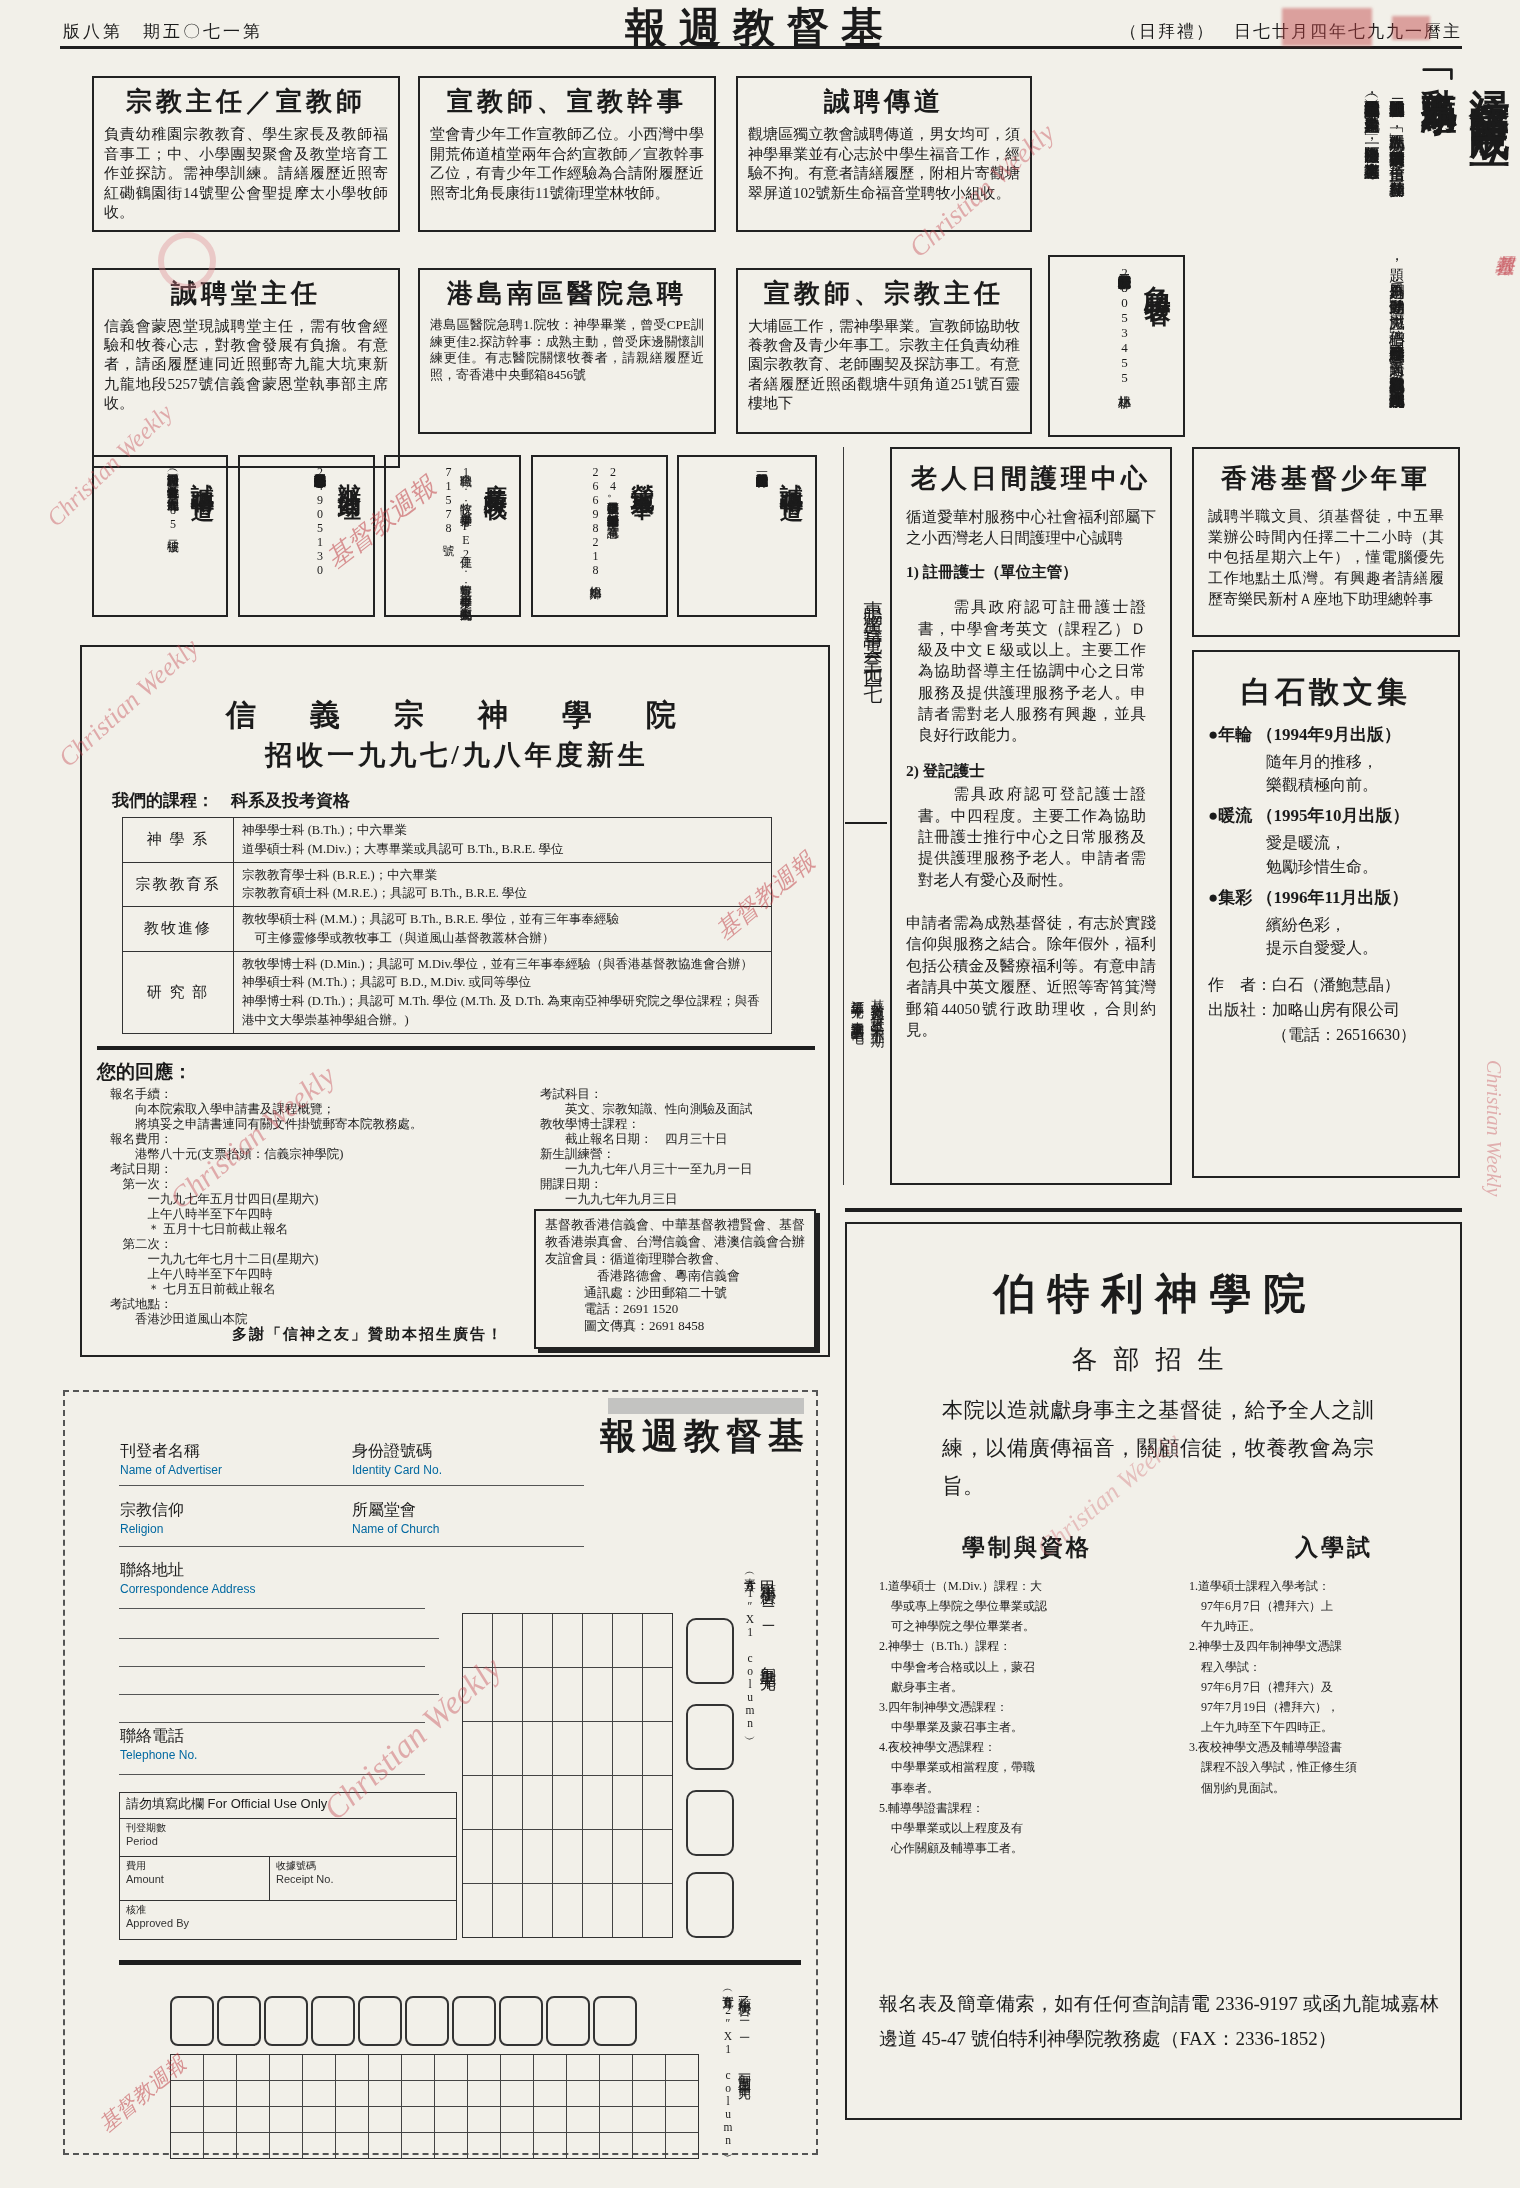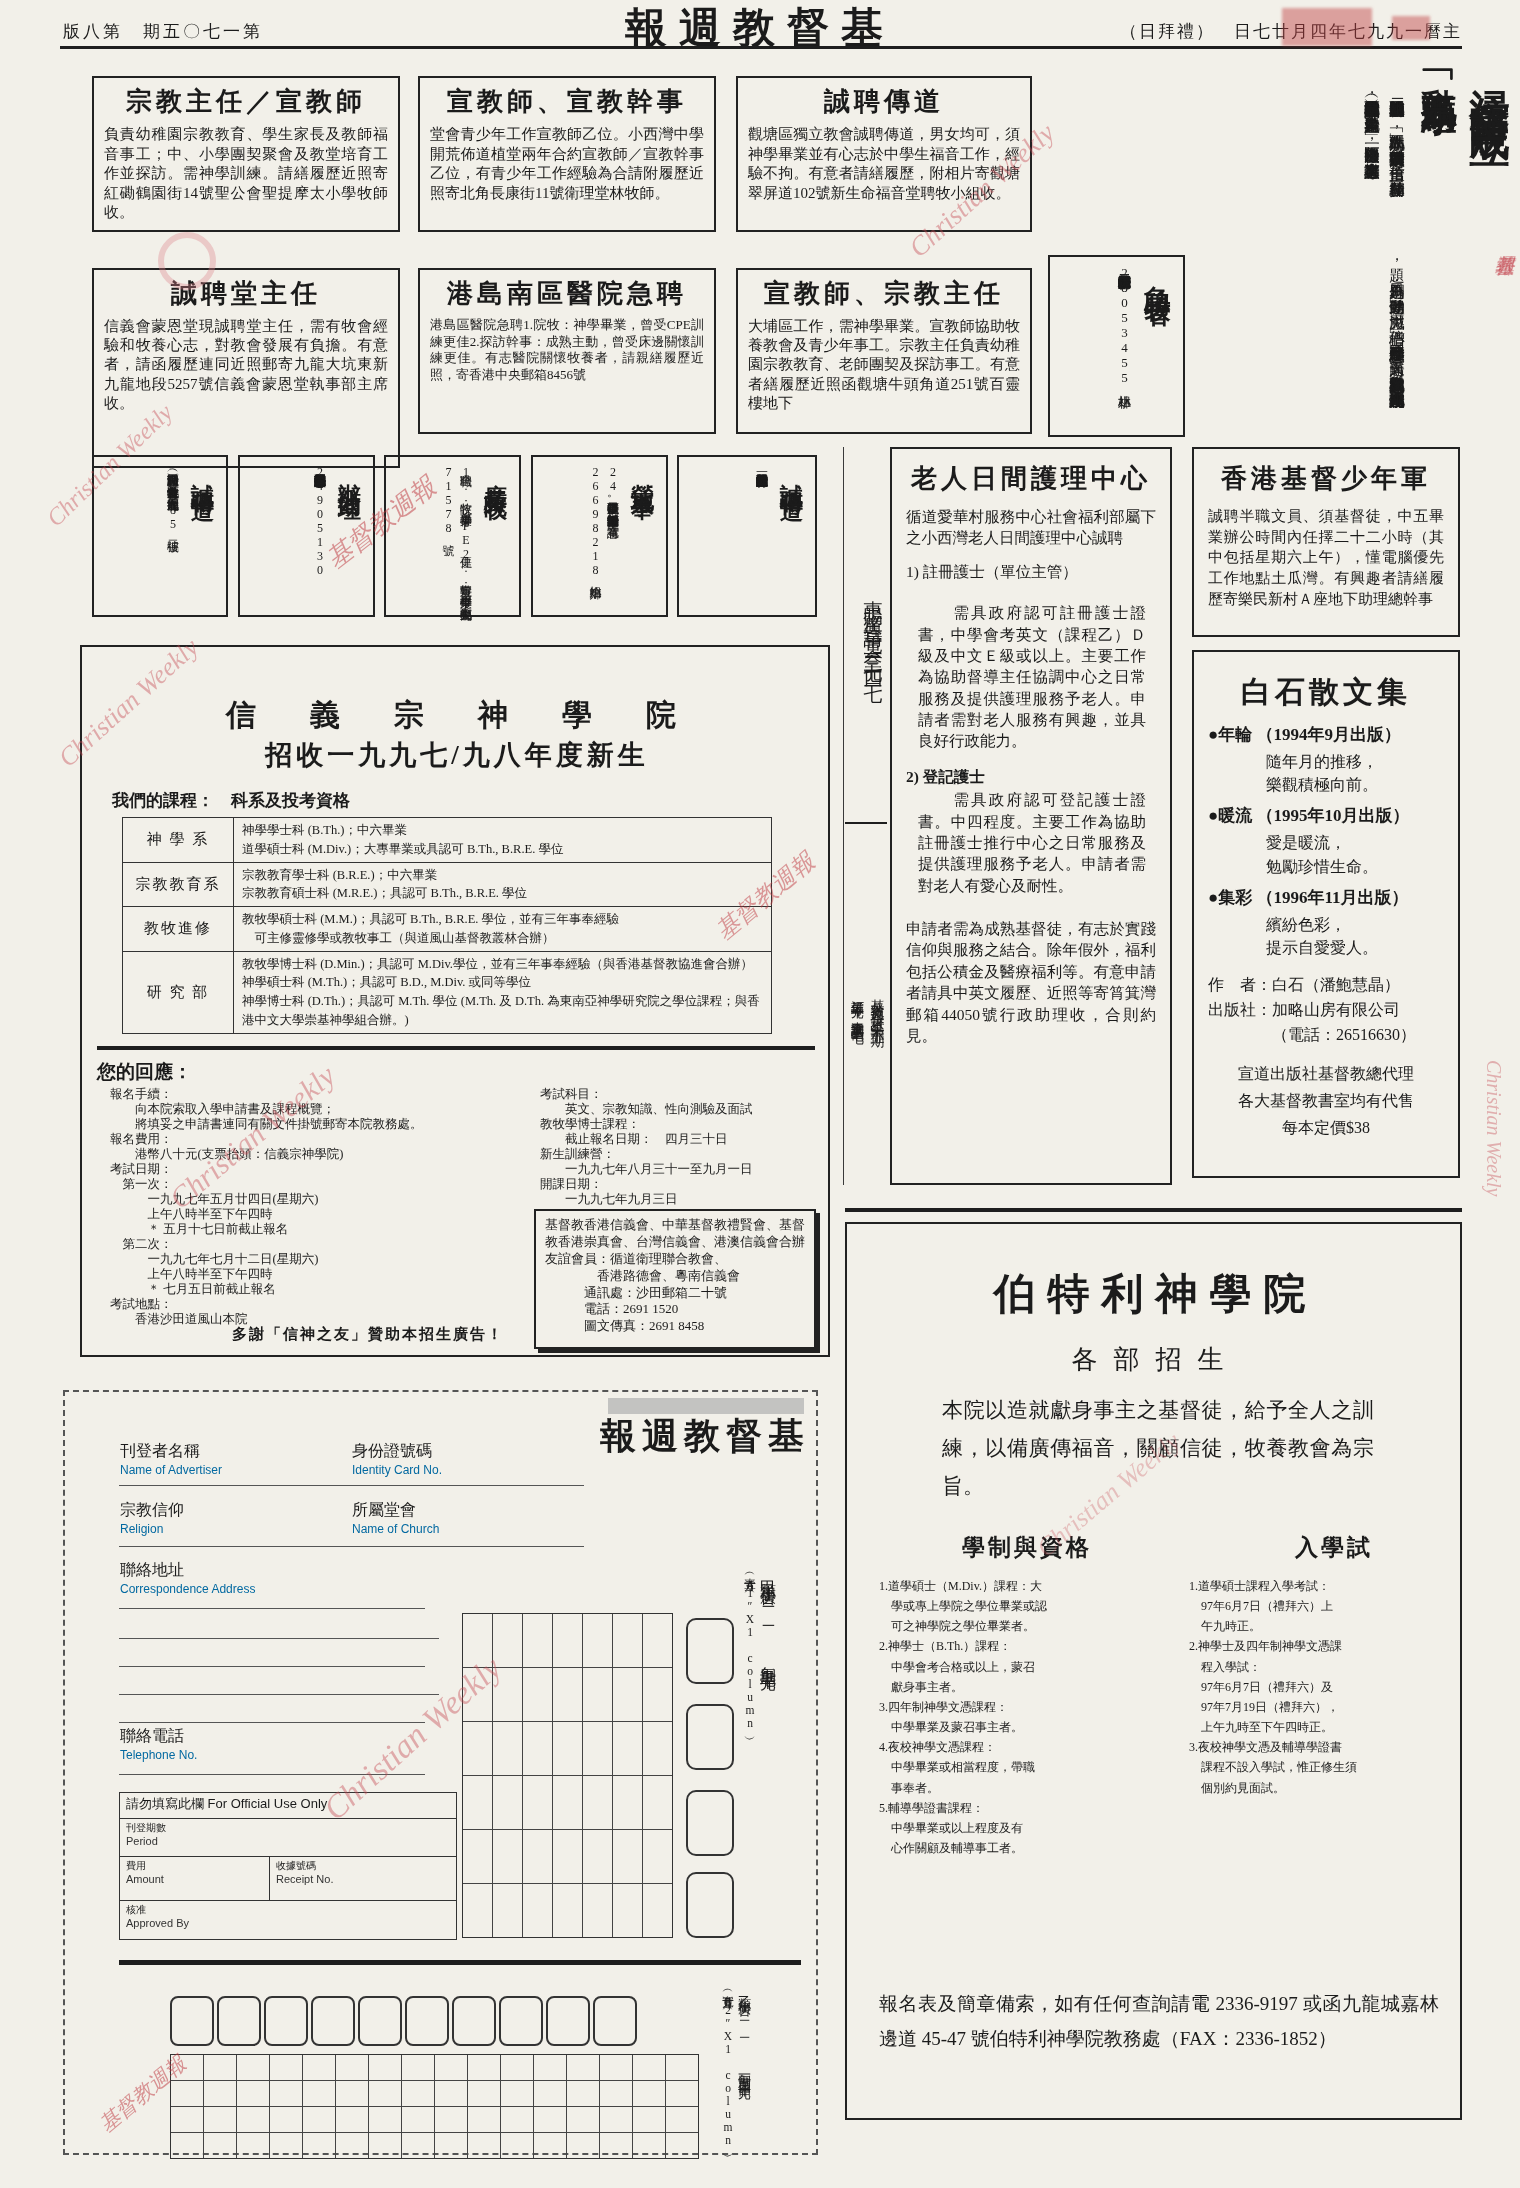--- a/index.html
+++ b/index.html
@@ -171,21 +171,21 @@
 
   <div class="vrule" style="left:843px;top:447px;width:1px;height:738px"></div>
   <div class="strip" style="left:850px;top:450px;width:36px;height:368px;font-size:19px;letter-spacing:7px">惠賜廣告請電二叁三七四一七一</div>
   <div class="hrule" style="left:845px;top:822px;width:42px;height:2px"></div>
   <div class="strip" style="left:866px;top:832px;width:20px;height:348px;font-size:14px;letter-spacing:3px">基督教週報合訂本第六十五期</div>
   <div class="strip" style="left:846px;top:832px;width:20px;height:348px;font-size:13px;letter-spacing:1px">訂價每本二十元　查詢電話二叁三七四一七一</div>
 
   <div class="fbox" style="left:890px;top:447px;width:282px;height:738px">
     <h3>老人日間護理中心</h3>
     <div class="ftext" style="margin-bottom:12px">循道愛華村服務中心社會福利部屬下之小西灣老人日間護理中心誠聘</div>
-    <div class="ftext" style="font-weight:normal;margin-bottom:20px">1) 註冊護士（單位主管）</div>
+    <div class="ftext" style="font-weight:bold;margin-bottom:14px">1) 註冊護士（單位主管）</div>
     <div class="ftext" style="margin:0 0 14px 12px;width:228px">　　需具政府認可註冊護士證書，中學會考英文（課程乙）Ｄ級及中文Ｅ級或以上。主要工作為協助督導主任協調中心之日常服務及提供護理服務予老人。申請者需對老人服務有興趣，並具良好行政能力。</div>
     <div class="ftext" style="font-weight:bold;margin-bottom:2px">2) 登記護士</div>
     <div class="ftext" style="margin:0 0 22px 12px;width:228px">　　需具政府認可登記護士證書。中四程度。主要工作為協助註冊護士推行中心之日常服務及提供護理服務予老人。申請者需對老人有愛心及耐性。</div>
     <div class="ftext">申請者需為成熟基督徒，有志於實踐信仰與服務之結合。除年假外，福利包括公積金及醫療福利等。有意申請者請具中英文履歷、近照等寄筲箕灣郵箱44050號行政助理收，合則約見。</div>
   </div>
 
   <div class="fbox" style="left:1192px;top:447px;width:268px;height:190px">
     <h3>香港基督少年軍</h3>
     <div class="ftext" style="font-size:15px">誠聘半職文員、須基督徒，中五畢業辦公時間內任擇二十二小時（其中包括星期六上午），懂電腦優先工作地點土瓜灣。有興趣者請繕履歷寄樂民新村Ａ座地下助理總幹事</div>
   </div>
@@ -208,23 +208,20 @@
       <span>●集彩</span>
       <span>（1996年11月出版）</span>
     </div>
     <div class="ws-desc">繽紛色彩，
 提示自愛愛人。</div>
     <div class="ws-meta">
       <div>作　者：白石（潘鮑慧晶）</div>
       <div>出版社：加略山房有限公司</div>
       <div style="margin-left:64px">（電話：26516630）</div>
     </div>
-    <div class="ws-foot" style="white-space:pre-line">宣道出版社基督教總代理
-各大基督教書室均有代售
-每本定價$38</div>
   </div>
 
   <div class="fbox" style="left:80px;top:645px;width:750px;height:712px;padding:0">
     <div class="lt-title" style="top:48px">信　義　宗　神　學　院</div>
     <div class="lt-sub" style="top:90px">招收一九九七/九八年度新生</div>
     <div class="lt-chead" style="left:30px;top:142px">我們的課程：　科系及投考資格</div>
     <div class="lt-table" style="left:40px;top:170px;width:648px">
       <div class="lt-row">
         <div class="lt-dept">神 學 系</div>
         <div class="lt-desc">神學學士科 (B.Th.)；中六畢業

